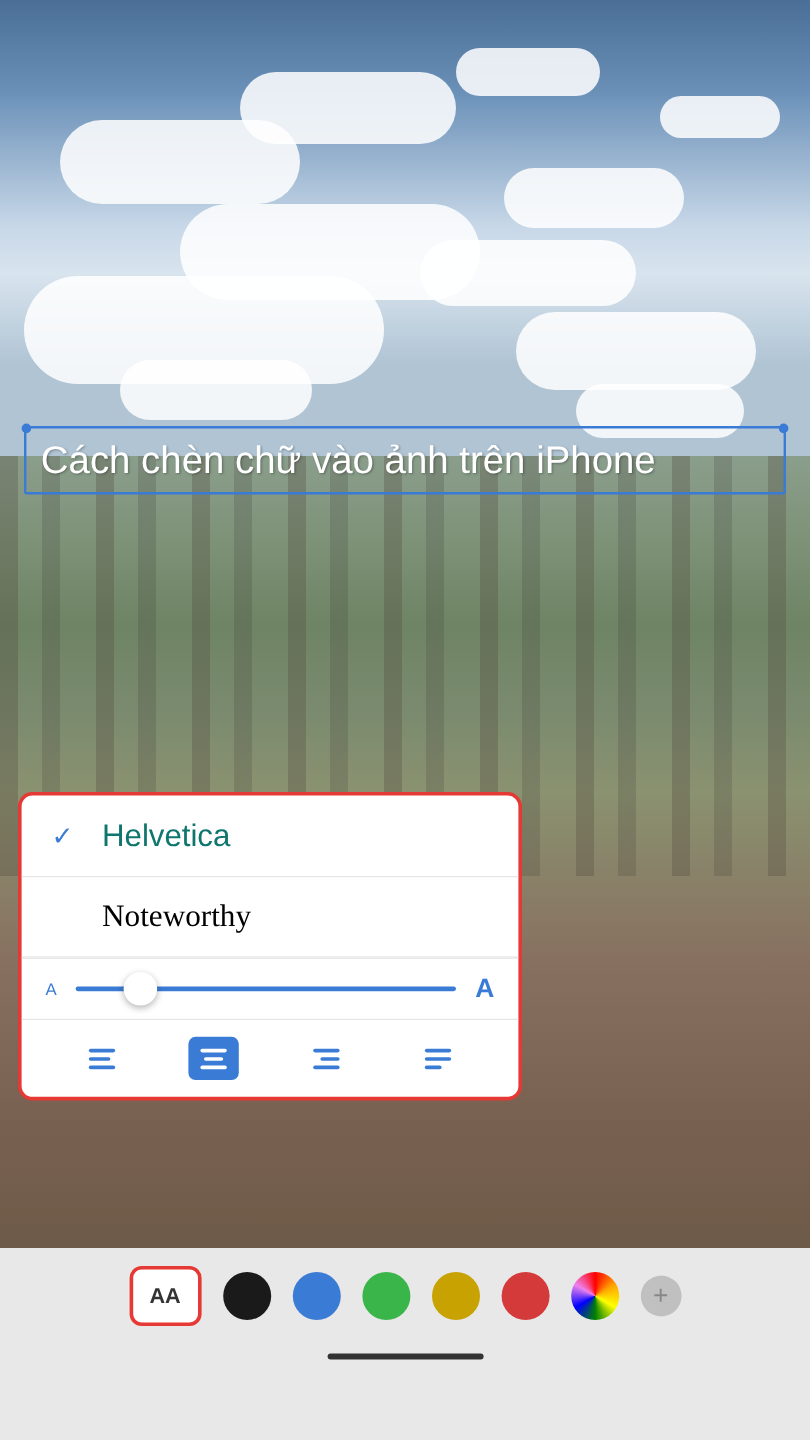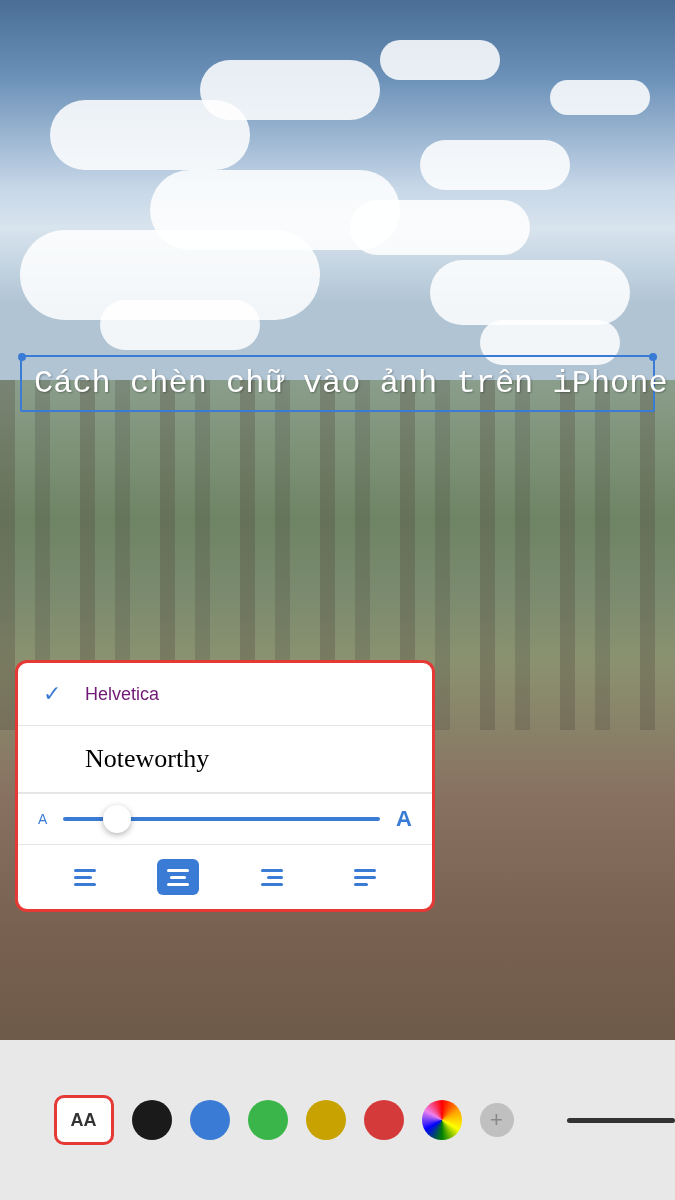--- a/index.html
+++ b/index.html
@@ -88,21 +88,21 @@
       background: #3a7bd5;
       border-radius: 50%;
       position: absolute;
     }
     .dot-tl { top: -4px; left: -4px; }
     .dot-tr { top: -4px; right: -4px; }
 
     .overlay-text {
       color: white;
       font-size: 32px;
-      font-family: Liberation Mono, monospace;
+      font-family: Liberation Sans, sans-serif;
       font-weight: 400;
       white-space: nowrap;
       text-shadow: 1px 1px 2px rgba(0,0,0,0.3);
     }
 
     
     .font-panel {
       position: absolute;
       top: 660px;
       left: 15px;
@@ -128,22 +128,22 @@
 
     .font-checkmark {
       color: #3a7bd5;
       font-size: 22px;
       margin-right: 20px;
       width: 22px;
     }
 
     .font-name-helvetica {
       font-family: 'Helvetica Neue', Helvetica, sans-serif;
-      font-size: 18px;
-      color: #701a75;
+      font-size: 26px;
+      color: #0f766e;
     }
 
     .font-name-georgia {
       font-family: Georgia, serif;
       font-size: 28px;
       color: #000;
     }
 
     .font-name-noteworthy {
       font-family: 'Noteworthy', 'Chalkboard SE', cursive;
@@ -235,20 +235,21 @@
 
     
     .bottom-toolbar {
       position: absolute;
       bottom: 0;
       left: 0;
       width: 675px;
       height: 160px;
       background: #e8e8e8;
       display: flex;
+      flex-direction: column;
       align-items: center;
       margin-top: 42px;
     }
 
     .color-toolbar {
       display: flex;
       align-items: center;
       padding: 15px 20px;
       gap: 18px;
       width: 100%;

